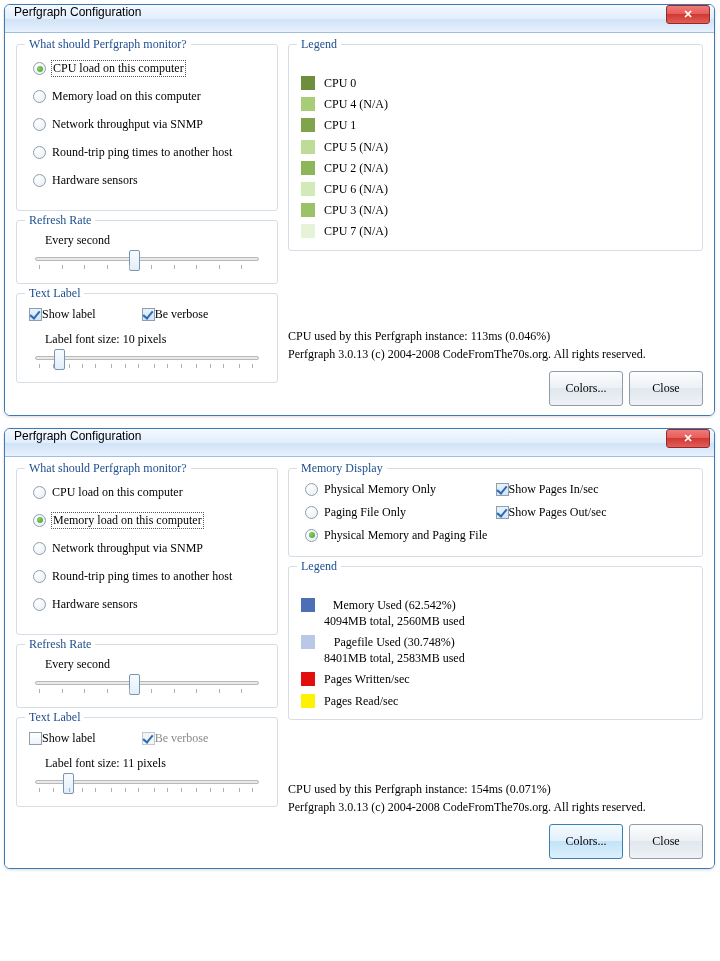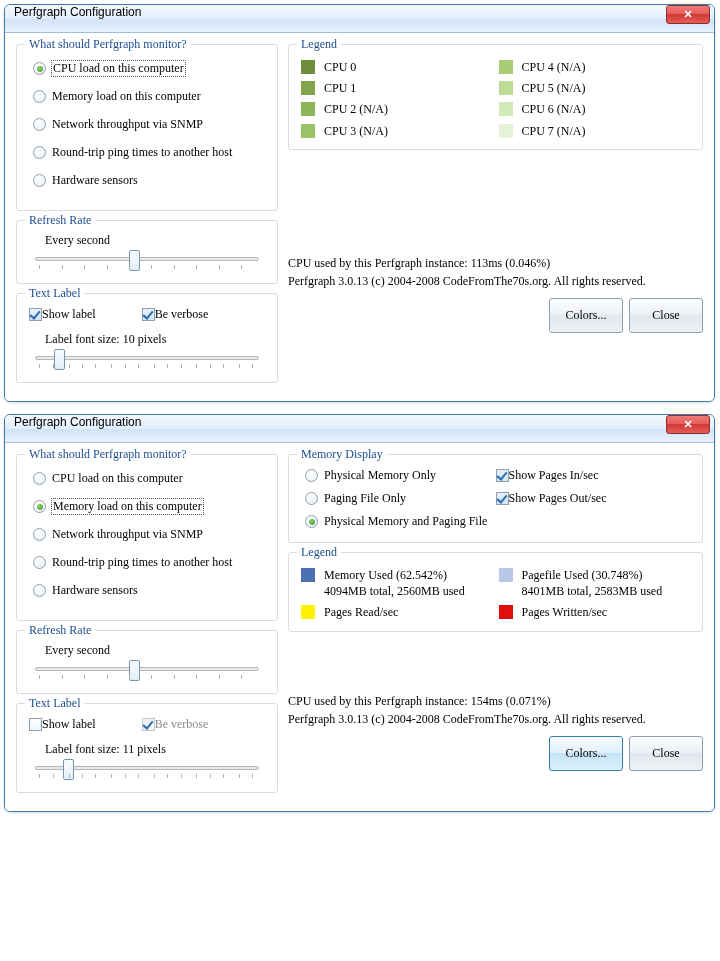--- a/index.html
+++ b/index.html
@@ -158,41 +158,42 @@
   }
   .slider-ticks span {
     position: absolute;
     top: 0;
     width: 1px;
     height: 4px;
     background: #aeb0b2;
   }
   .legend-grid {
     display: grid;
-    grid-template-columns: 1fr 1fr;
+    grid-template-columns: 1fr;
     column-gap: 6px;
     row-gap: 5px;
-    margin-top: 4px;
+    margin-top: 20px;
+    text-align: center;
   }
   .legend-item {
     display: flex;
     align-items: flex-start;
     gap: 9px;
     min-height: 16px;
   }
   .swatch {
     width: 14px;
     height: 14px;
     flex-shrink: 0;
     margin-top: 1px;
   }
   .legend-text { line-height: 1.35; }
   .legend-sub { display: block; }
   .footer-info {
-    margin-top: 104px;
+    margin-top: 76px;
     line-height: 1.55;
   }
   .footer-info.tight { margin-top: 60px; }
   .buttons-row {
     display: flex;
     justify-content: flex-end;
     gap: 6px;
     margin-top: 7px;
   }
   .btn {
@@ -504,26 +505,26 @@
               </span>
             </div>
             <div class="legend-item">
               <span class="swatch" style="background:#b9c8e6"></span>
               <span class="legend-text">
                 <span>Pagefile Used (30.748%)</span>
                 <span class="legend-sub">8401MB total, 2583MB used</span>
               </span>
             </div>
             <div class="legend-item">
+              <span class="swatch" style="background:#e20d0d"></span>
+              <span class="legend-text">Pages Written/sec</span>
+            </div>
+            <div class="legend-item">
               <span class="swatch" style="background:#fff200"></span>
               <span class="legend-text">Pages Read/sec</span>
-            </div>
-            <div class="legend-item">
-              <span class="swatch" style="background:#e20d0d"></span>
-              <span class="legend-text">Pages Written/sec</span>
             </div>
           </div>
         </div>
 
         <div class="footer-info tight">
           <div>CPU used by this Perfgraph instance: 154ms (0.071%)</div>
           <div>Perfgraph 3.0.13 (c) 2004-2008 CodeFromThe70s.org. All rights reserved.</div>
         </div>
         <div class="buttons-row">
           <button class="btn focused">Colors...</button>

